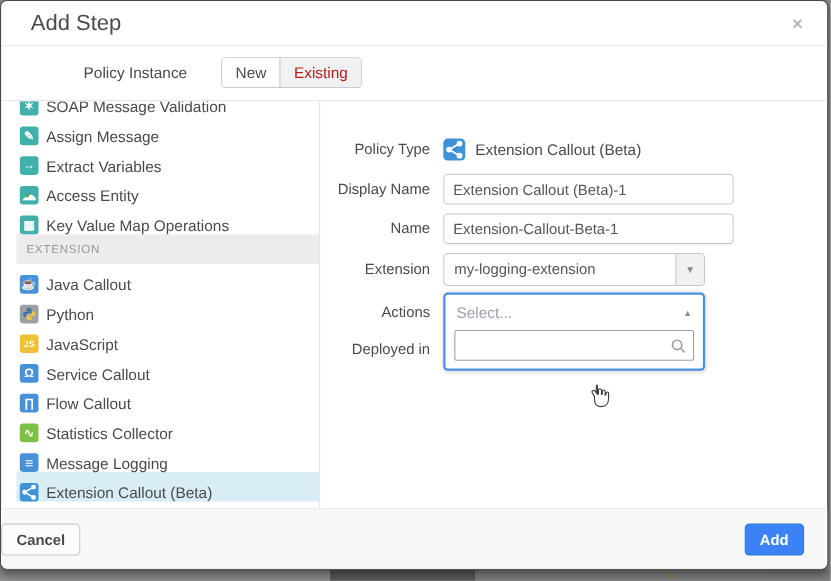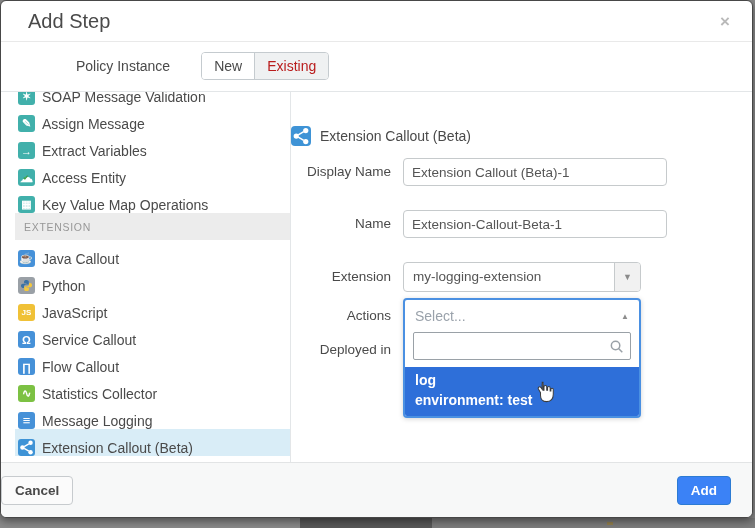--- a/index.html
+++ b/index.html
@@ -39,21 +39,21 @@
   .pi-icon { width:17px; height:17px; min-width:17px; border-radius:3px; color:#fff;
     display:flex; align-items:center; justify-content:center; font-size:11px; font-weight:700;
     position:relative; overflow:hidden; }
   .pi-icon.fs8 { font-size:8px; }
   .pi-icon.fs13 { font-size:13px; }
   .pi-icon .cloud { font-size:13px; line-height:1; }
   .pi-icon .chk { position:absolute; left:5px; top:5px; font-size:7px; color:#43a047; }
 
   
   .panel { flex:1; padding-top:34px; position:relative; }
-  .form-row { display:flex; margin-bottom:24px; position:relative; }
+  .form-row { display:flex; margin-bottom:8px; position:relative; }
   .form-label { width:100px; min-width:100px; text-align:right; margin-right:12px;
     font-size:13.5px; color:#4a4a4a; }
   .pt-row { margin-bottom:12px; }
   .pt-row .form-label { line-height:20px; }
   .pt-value { display:flex; align-items:center; gap:9px; font-size:14px; color:#4a4a4a; }
   .pt-icon { width:20px; height:20px; border-radius:4px; background:#3e93d6; display:block; }
   .input-row .form-label { line-height:28px; }
   .text-input { width:264px; height:28px; border:1px solid #c6cacc; border-radius:4px;
     padding:0 8px; font-size:13.5px; color:#555; font-family:"Liberation Sans",sans-serif; background:#fff; }
   .sel-row { margin-bottom:6px; }
@@ -188,20 +188,21 @@
               </svg>
             </span>
             <span class="pi-label">Extension Callout (Beta)</span>
           </div>
         </div>
     </div>
 
     <div class="panel">
 
       <div class="form-row pt-row">
+        <span class="form-label">Policy Type</span>
         <span class="pt-value">
           <span class="pt-icon"><svg viewBox="0 0 16 16" width="100%" height="100%">
                 <g fill="#fff">
                   <circle cx="4.2" cy="8" r="2.1"></circle>
                   <circle cx="11.8" cy="3.6" r="2.1"></circle>
                   <circle cx="11.8" cy="12.4" r="2.1"></circle>
                 </g>
                 <g stroke="#fff" stroke-width="1.3">
                   <line x1="5.8" y1="7.1" x2="10.2" y2="4.5"></line>
                   <line x1="5.8" y1="8.9" x2="10.2" y2="11.5"></line>
@@ -238,24 +239,20 @@
           </div>
           <div class="dd-search-wrap">
             <input class="dd-search" value="" style="">
             <span class="dd-search-icon">
               <svg width="15" height="15" viewBox="0 0 16 16">
                   <circle cx="7" cy="7" r="4.5" fill="none" stroke="#9aa1a7" stroke-width="1.6"></circle>
                   <line x1="10.4" y1="10.4" x2="14.2" y2="14.2" stroke="#9aa1a7" stroke-width="1.6"></line>
                 </svg>
             </span>
           </div>
-          <div class="dd-option">
-            <span>log</span>
-            <span>environment: test</span>
-          </div>
           <span class="hand-cursor">
             <svg width="22" height="24" viewBox="0 0 24 26">
                 <path d="M9.5 2.5c.9 0 1.6.7 1.6 1.6v7h.9V7.3c0-.8.7-1.5 1.5-1.5s1.5.7 1.5 1.5v3.8h.9V8.5c0-.8.6-1.4 1.4-1.4s1.4.6 1.4 1.4v3.4h.8v-1.6c0-.7.6-1.3 1.3-1.3s1.3.6 1.3 1.3v5.2c0 4.6-2.6 8-7.3 8-4.2 0-6.6-2.7-6.6-6.6v-3.2l-2.3-3.9c-.5-.8-.2-1.8.6-2.2.7-.4 1.6-.2 2.1.5l1.3 1.8V4.1c0-.9.7-1.6 1.6-1.6z" fill="#fff" stroke="#3c3c3c" stroke-width="1.1"></path>
               </svg>
           </span>
         </div>
       </div>
 
       <div class="form-row deployed-row">
         <span class="form-label">Deployed in</span>

